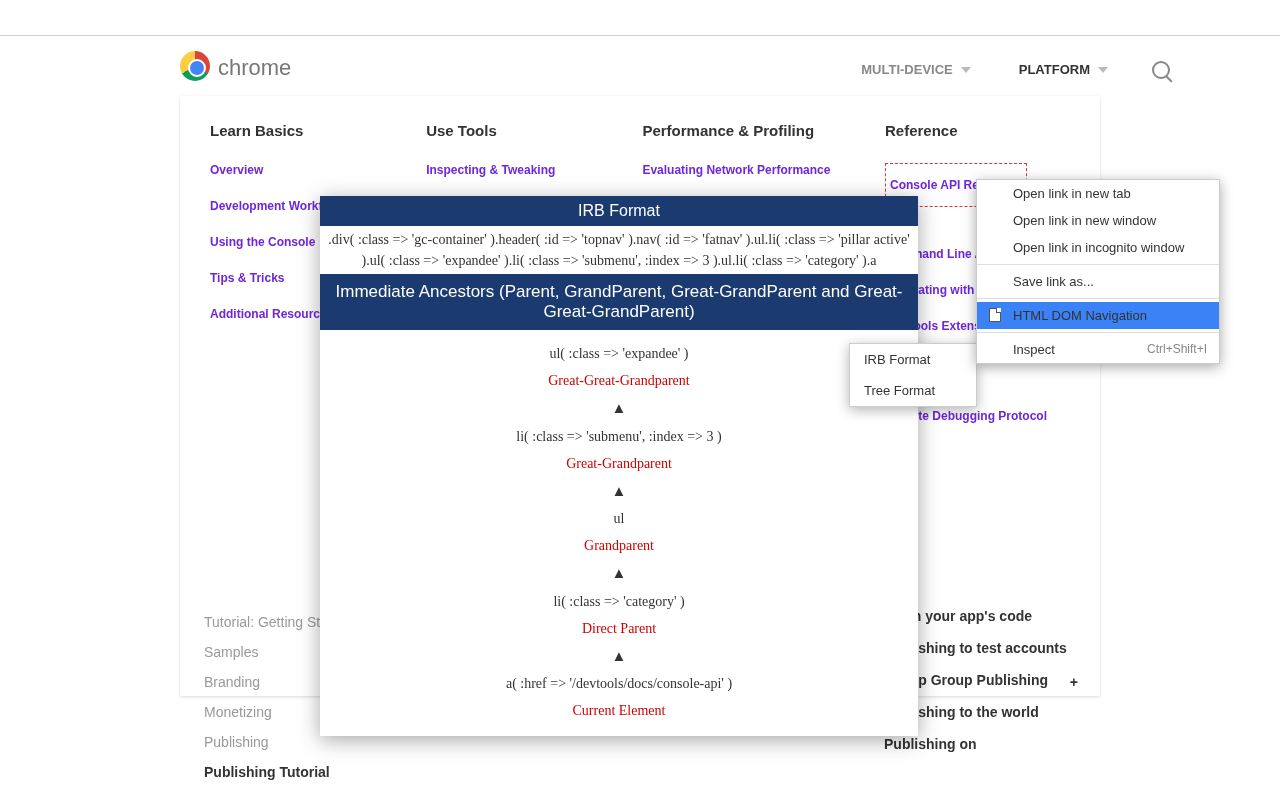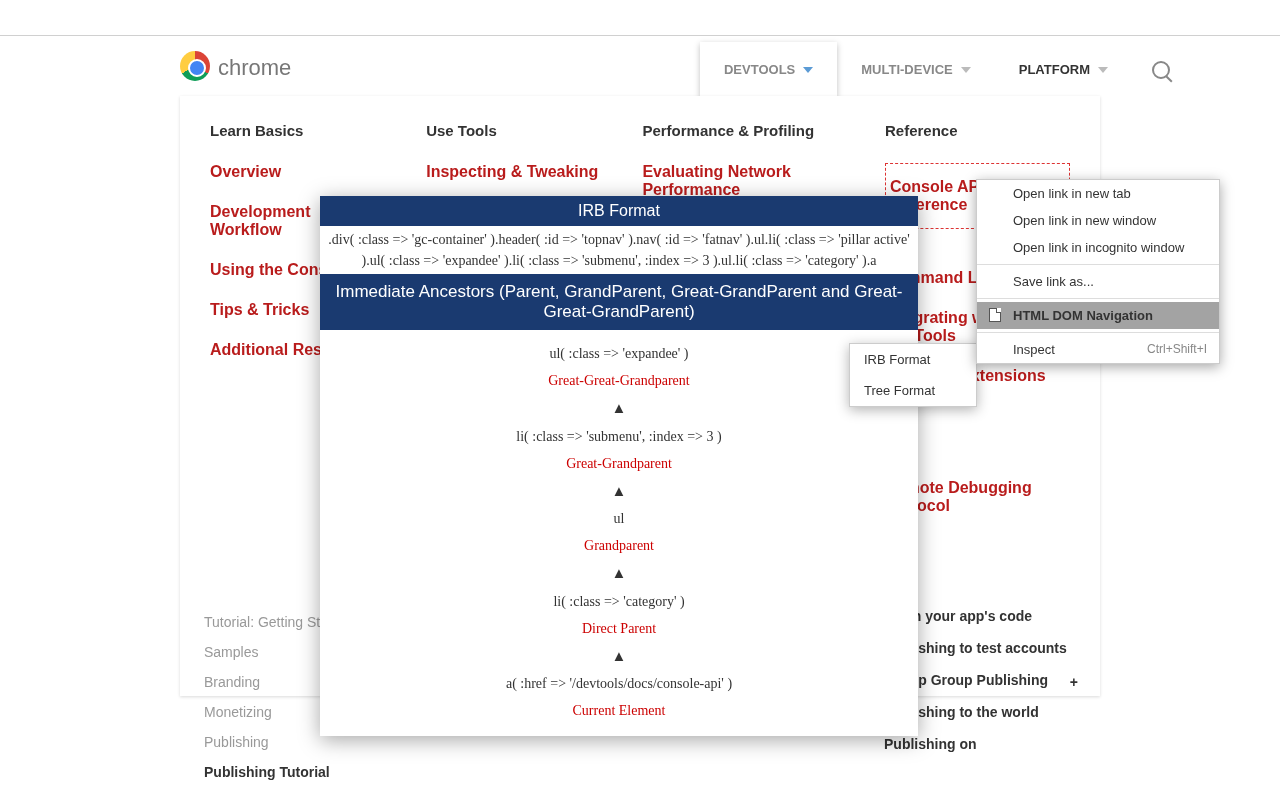--- a/index.html
+++ b/index.html
@@ -16,62 +16,58 @@
 .nav-item.muted { color:#888; }
 .nav-item.active { background:#fff; box-shadow:0 2px 6px rgba(0,0,0,0.25); color:#888; }
 .chev { width:0; height:0; border-left:5px solid transparent; border-right:5px solid transparent; border-top:6px solid #5b9bd5; }
 .chev.gray { border-top-color:#bbb; }
 .search-ico { width:18px; height:18px; border:2px solid #888; border-radius:50%; position:relative; margin-left:20px; }
 .search-ico::after { content:''; position:absolute; width:2px; height:8px; background:#888; transform:rotate(-45deg); bottom:-6px; right:-2px; }
 .content { position:relative; margin:0 180px; background:#fff; box-shadow:0 1px 3px rgba(0,0,0,0.15); min-height:600px; }
 .cols { display:flex; padding:26px 30px 0; gap:40px; }
 .col h3 { font-size:15px; font-weight:700; margin-bottom:24px; color:#333; }
 .col-a { width:200px; } .col-b { width:200px; } .col-c { width:230px; } .col-d { width:210px; }
-.link { display:block; font-size:16px; color:#b91c1c; font-weight:700; margin-bottom:22px; cursor:pointer; }
+.link { display:block; font-size:12px; color:#6d28d9; font-weight:700; margin-bottom:22px; cursor:pointer; }
 .dashed { border:1px dashed #d33; padding:14px 4px; display:inline-block; }
 .lower { position:absolute; top:572px; left:180px; right:180px; display:flex; justify-content:space-between; }
 .left-list { width:200px; }
 .left-list .it { font-size:14px; color:#999; margin:6px 0 14px 24px; }
 .left-list .it.bold { color:#333; font-weight:700; }
 .right-list { width:190px; margin-right:26px; }
 .right-list .rit { font-size:14px; font-weight:700; color:#333; margin-bottom:16px; position:relative; }
 .plus { position:absolute; right:-4px; top:2px; font-weight:700; }
 .popup { position:absolute; top:196px; left:320px; width:598px; background:#fff; box-shadow:0 4px 20px rgba(0,0,0,0.35); font-family:Georgia,'Times New Roman',serif; }
 .phead { background:#1a3a70; color:#fff; text-align:center; font-family:Arial; font-size:16px; padding:6px; }
 .ptxt { font-size:14px; text-align:center; padding:3px 6px; line-height:1.5; }
 .red { color:#c00; }
 .arr { font-family:Arial; font-size:15px; }
 .phead2 { background:#1a3a70; color:#fff; text-align:center; font-family:Arial; font-size:17px; padding:8px; }
 .ctx { position:absolute; top:179px; left:976px; width:244px; background:#fff; box-shadow:0 3px 12px rgba(0,0,0,0.35); font-size:13px; border:1px solid #ccc; }
 .ctx .ci { padding:6px 16px 6px 36px; cursor:pointer; position:relative; }
-.ctx .ci.hl { background:#a3a3a3;font-weight:bold; }
+.ctx .ci.hl { background:#3b82f6; }
 .ctx hr { border:none; border-top:1px solid #ddd; margin:3px 0; }
 .ctx .sc { position:absolute; right:12px; color:#888; font-size:12px; }
 .doc-ico { position:absolute; left:12px; top:6px; width:12px; height:14px; border:1px solid #555; background:#fff; }
 .doc-ico::before { content:''; position:absolute; top:-1px; right:-1px; width:4px; height:4px; background:#fff; border-left:1px solid #555; border-bottom:1px solid #555; }
 .submenu { position:absolute; top:343px; left:849px; width:128px; background:#fff; box-shadow:0 3px 12px rgba(0,0,0,0.3); border:1px solid #ccc; font-size:13px; }
 .submenu .si { padding:8px 14px; cursor:pointer; }
 </style>
 </head>
 <body>
 
 <div class="browser-bar"></div>
 
 <div class="page">
   <div class="header-row">
     <div class="logo">
       <div class="logo-circle"></div>
       <span class="logo-text">chrome</span>
     </div>
   </div>
   <div class="topnav">
-    <div class="nav-item active muted">
-        <span>DEVTOOLS</span>
-        <span class="chev"></span>
-      </div>
     <div class="nav-item muted">
         <span>MULTI-DEVICE</span>
         <span class="chev gray"></span>
       </div>
     <div class="nav-item">
         <span>PLATFORM</span>
         <span class="chev gray"></span>
       </div>
     <div class="search-ico"></div>
   </div>

